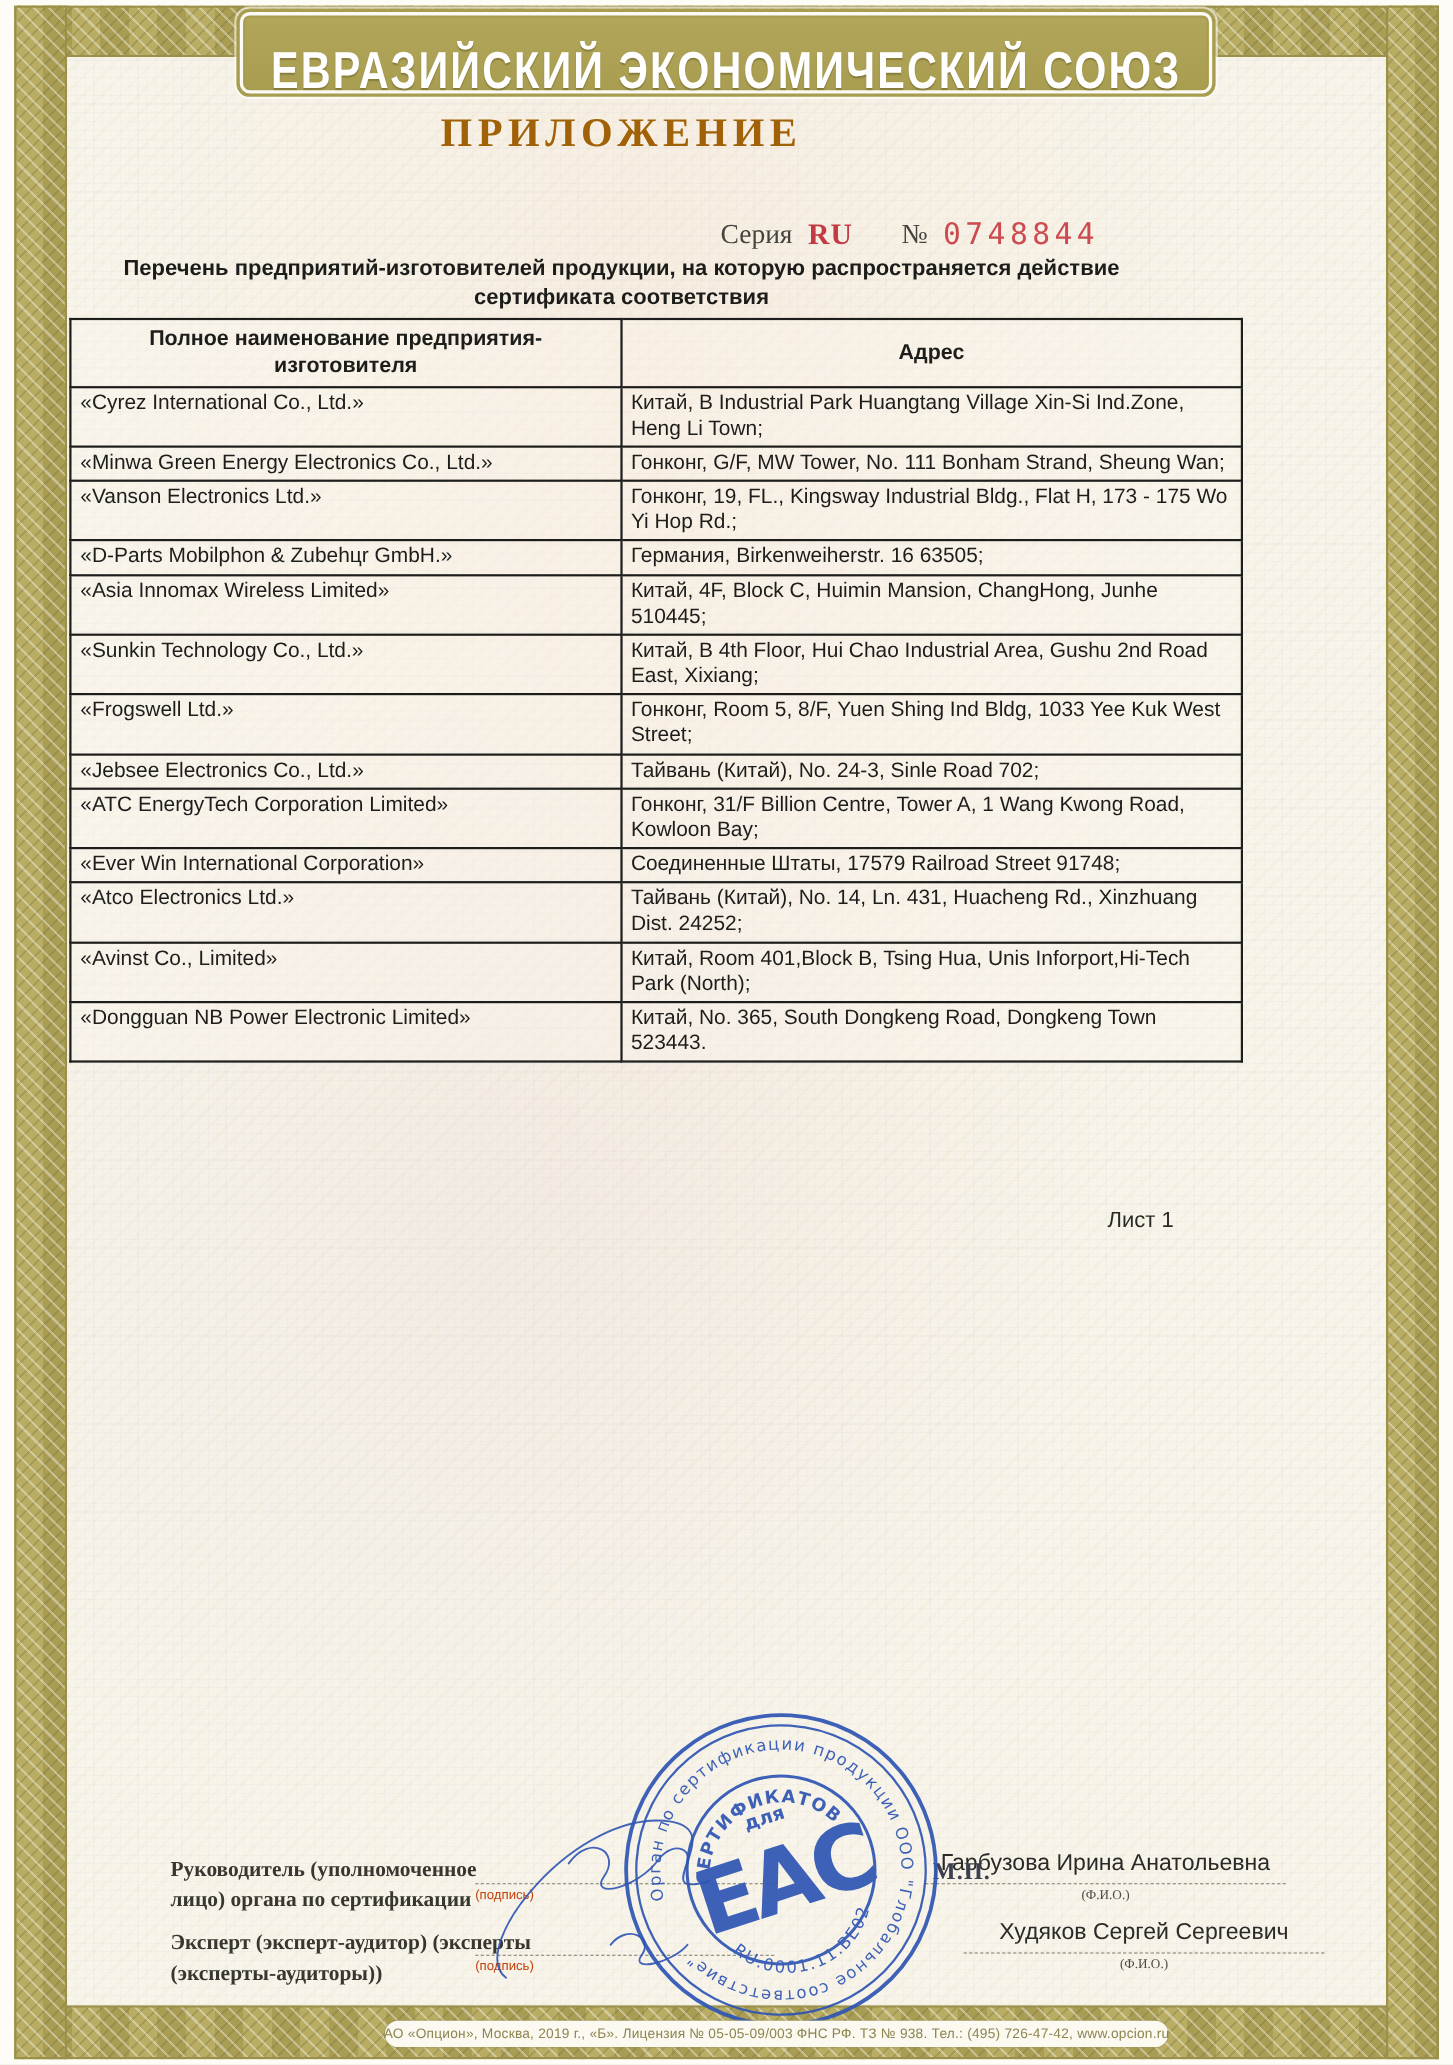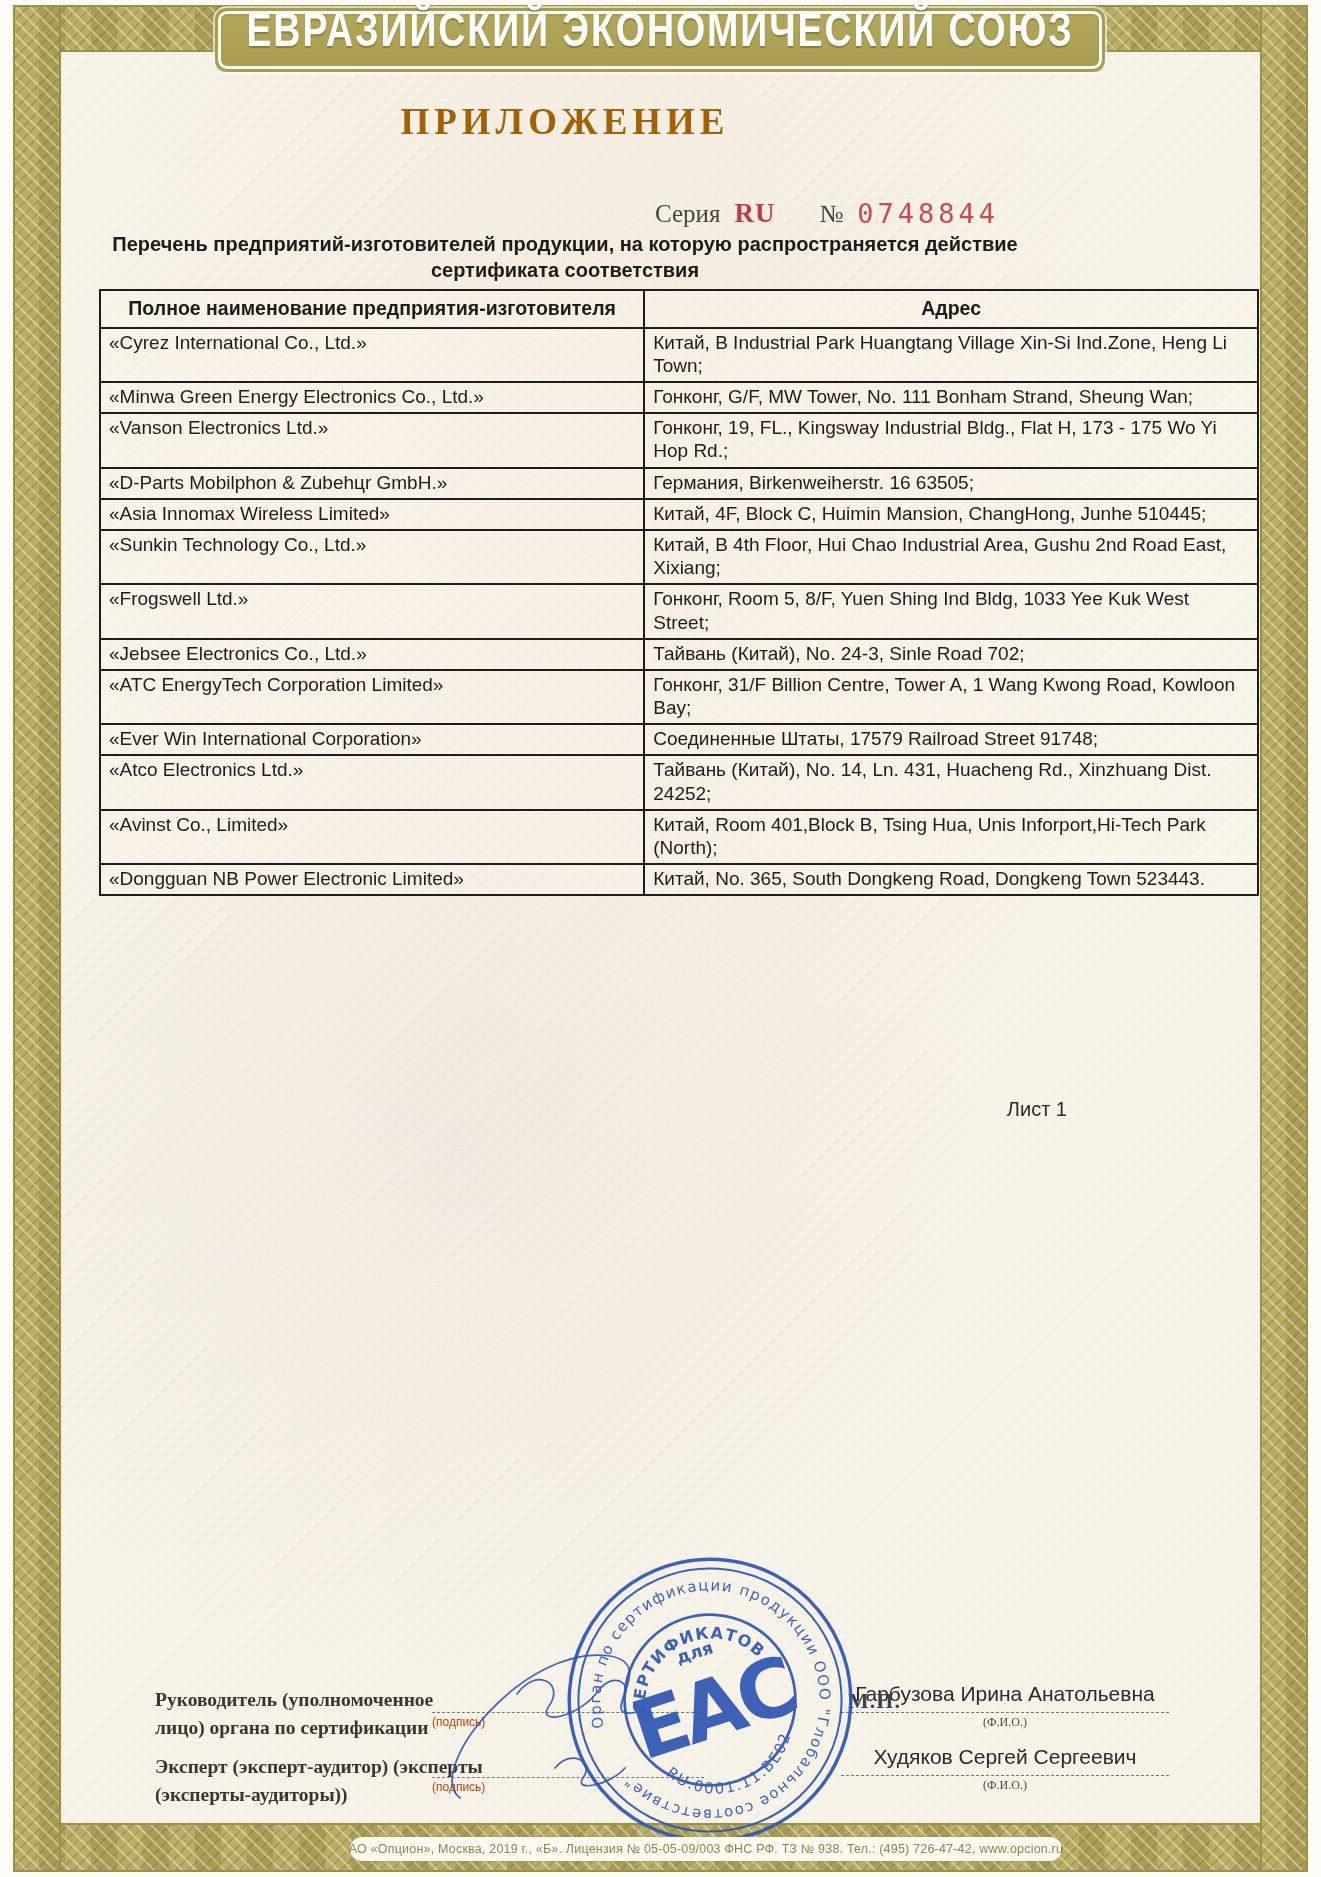--- a/index.html
+++ b/index.html
@@ -27,25 +27,25 @@
     background-color:#f8f4e9;
     background-image:
       radial-gradient(ellipse at 45% 20%, rgba(235,175,150,.10), rgba(0,0,0,0) 55%),
       radial-gradient(circle at 32% 62%, rgba(185,150,175,.08), rgba(0,0,0,0) 40%),
       repeating-linear-gradient(0deg, rgba(135,155,210,.055) 0 1px, rgba(0,0,0,0) 1px 8px),
       repeating-linear-gradient(90deg, rgba(135,155,210,.045) 0 1px, rgba(0,0,0,0) 1px 8px),
       repeating-linear-gradient(-45deg, rgba(200,190,120,.05) 0 3px, rgba(0,0,0,0) 3px 12px);
   }
   
   .banner{
-    position:absolute; left:215px; top:8px; width:890px; height:64px;
+    position:absolute; left:215px; top:8px; width:890px; height:80px;
     background:linear-gradient(#b3a75c, #a89c4f);
     border-radius:12px;
     box-shadow: inset 0 0 0 3px #a89c4f, inset 0 0 0 6px rgba(255,255,255,.95), inset 0 0 0 8px #a89c4f, 0 0 0 2px rgba(255,255,255,.6);
-    display:flex; align-items:flex-start; justify-content:center;
+    display:flex; align-items:flex-end; justify-content:center;
   }
   .banner span{
     color:#fff; font-weight:bold; font-size:40px; letter-spacing:2px;
     transform:scale(.94,1.18); white-space:nowrap;
     text-shadow:0 1px 1px rgba(90,82,30,.45);
   }
   
   .doc-title{
     position:absolute; left:63px; top:100px; width:1004px; text-align:center;
     font-family:"Liberation Serif", serif; font-weight:bold; font-size:37px;
@@ -71,22 +71,22 @@
   .series-line .n-sign{font-size:25px; margin-left:30px;}
   .series-line .n-val{
     font-family:"DejaVu Sans Mono", monospace; font-size:27px; color:#cc4a50; letter-spacing:4px;
   }
   .intro{
     position:absolute; left:73px; top:231px; width:984px; text-align:center;
     font-weight:bold; font-size:20px; line-height:1.3; color:#1c1c1a;
   }
   
   table.manu{
-    position:absolute; left:63px; top:289px; width:1160px;
-    border-collapse:collapse; table-layout:fixed;margin-left:36px;
+    position:absolute; left:63px; top:289px; width:1067px;
+    border-collapse:collapse; table-layout:fixed;
   }
   table.manu th, table.manu td{
     border:2px solid #1d1d1b; vertical-align:top;
     font-size:19px; line-height:1.22; padding:2px 8px 4px 8px;
     background:rgba(252,246,238,.35);
   }
   table.manu th{
     font-weight:bold; text-align:center; vertical-align:middle; padding:6px 8px; font-size:19.5px;
   }
   col.c-name{width:47%;} col.c-addr{width:53%;}
@@ -101,21 +101,21 @@
   }
   .lab-head{left:155px; top:1686px;}
   .lab-expert{left:155px; top:1753px;}
   .sig-field{position:absolute; width:272px;}
   .fld-sign1{left:432px; top:1690px;}
   .fld-sign2{left:432px; top:1755px;}
   .sig-field .line{height:22px; border-bottom:1.5px dashed #7b786c;}
   .sig-field .cap{ text-align:left; font-size:12px; color:#c2410c; padding-top:2px;}
   .fio-field{position:absolute; width:340px; text-align:center;}
   .fld-fio1{left:835px; top:1682px;}
-  .fld-fio2{left:835px; top:1745px;}
+  .fld-fio2{left:870px; top:1745px;}
   .fio-field .nm{font-size:21px; color:#2a2a28; white-space:nowrap;}
   .fio-field .line{height:6px; border-bottom:1.5px dashed #7b786c; margin:0 6px;}
   .fio-field .cap{font-size:12px; color:#4b4a44; padding-top:2px;font-family:Liberation Serif, serif;}
   .mp{
     position:absolute; left:848px; top:1688px;
     font-family:"Liberation Serif", serif; font-weight:bold; font-size:22px; color:#3c4050;
     letter-spacing:1px;
   }
   .stamp-wrap{position:absolute; left:560px; top:1545px; width:300px; height:310px; opacity:.92;}
   .scribble-wrap{position:absolute; left:405px; top:1598px; width:360px; height:215px;}

